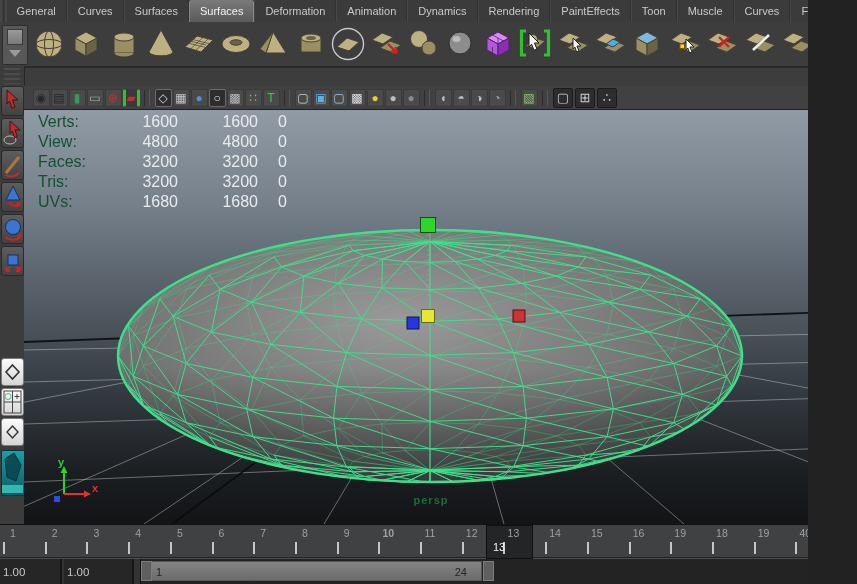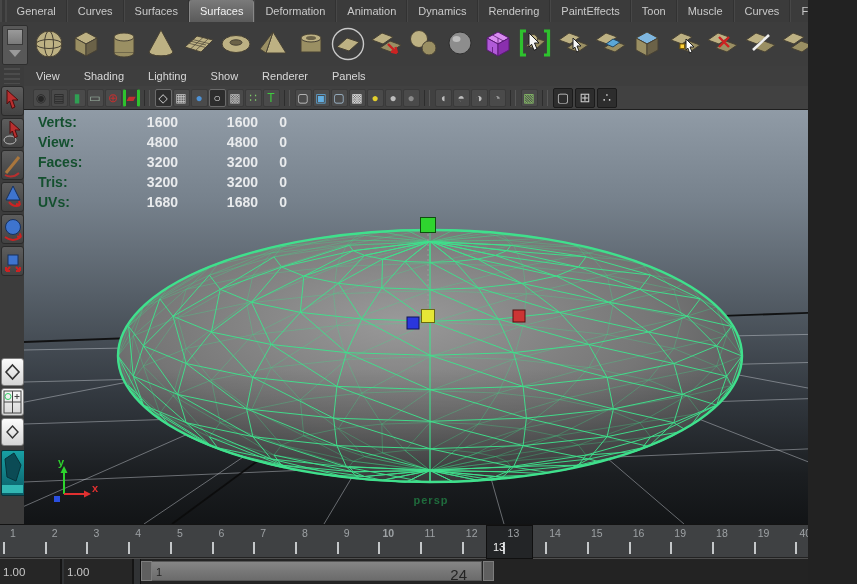--- a/index.html
+++ b/index.html
@@ -43,21 +43,21 @@
   .tb-ic.pressed{background:#2d2d2d;border-color:#6a6a6a;}
   .tb-ic.dark{background:#2d2d2d;border-color:#1b1b1b;width:20px;height:20px;font-size:13px;margin:0 1px;}
   .tb-ic.wrap{border-left:3px solid #2ec22e;border-right:3px solid #2ec22e;background:#3a3a3a;}
   .tb-sep{width:4px;height:16px;border-left:1px solid #2d2d2d;border-right:1px solid #575757;margin:0 4px;}
   
   #viewport{position:absolute;left:24px;top:110px;width:805px;height:414px;overflow:hidden;
             background:linear-gradient(#909ba6 0%,#76818c 22%,#555e67 45%,#343a41 68%,#1b1e21 88%,#121416 100%);}
   #vp-svg{position:absolute;left:0;top:0;}
   #hud{position:absolute;left:14px;top:2px;}
   .hud-row{display:grid;grid-template-columns:90px 50px 80px 29px;height:20px;align-items:center;
-           font-size:14px;font-weight:bold;}
+           font-size:16px;font-weight:normal;}
   .hud-label{color:#14502f;}
   .hud-val{color:#e9ebed;text-align:right;}
   #persp{position:absolute;left:376px;top:384px;width:62px;text-align:center;color:#1f6b3c;
          font-size:11px;font-weight:bold;letter-spacing:1px;}
   .ax-label{position:absolute;font-size:11px;font-weight:bold;}
   #ax-y{left:34px;top:346px;color:#2dd42d;}
   #ax-x{left:68px;top:372px;color:#e03030;}
   
   #vdivider{position:absolute;left:829px;top:66px;width:6px;height:458px;background:#3a3a3a;
             border-left:1px solid #2a2a2a;}
@@ -83,21 +83,21 @@
   #rangebar{position:absolute;left:0;top:558px;width:857px;height:26px;background:#313335;
             border-top:1px solid #4e4e4e;display:flex;box-sizing:border-box;}
   .rs-field{width:62px;background:#262626;border-right:2px solid #151515;color:#c6c6c6;font-size:11.5px;
             display:flex;align-items:center;padding-left:3px;box-sizing:border-box;}
   .rs-field.f2{width:70px;margin-left:2px;}
   #rs-track{position:relative;flex:1;background:#232323;margin-left:6px;border-left:1px solid #101010;}
   #rs-bar{position:absolute;left:5px;top:2px;width:336px;height:20px;
           background:linear-gradient(#858585,#6b6b6b);border:1px solid #565656;box-sizing:border-box;}
   .rs-handle{position:absolute;top:2px;width:11px;height:20px;background:#5f5f5f;border:1px solid #7d7d7d;box-sizing:border-box;}
   #rs-start{position:absolute;left:9px;top:4px;font-size:11px;color:#242424;}
-  #rs-end{position:absolute;right:14px;top:4px;font-size:15px;color:#242424;}
+  #rs-end{position:absolute;right:14px;top:4px;font-size:11px;color:#242424;}
   #shelf-cursor{position:absolute;left:528px;top:10px;z-index:5;}
 </style>
 </head>
 <body>
 
 <div id="app">
 
   <div id="menubar">
     <div class="edge-grip"></div>
     <div id="tabs" style="display:flex;align-items:stretch;">
@@ -292,28 +292,20 @@
         </svg>
     </div>
     <div class="tealbtn">
       <svg width="21" height="42">
         <polygon points="3,8 12,2 19,14 14,30 5,26" fill="#0b4b55" stroke="#06333a"></polygon>
         <rect x="0" y="34" width="21" height="8" fill="#39c7c0" opacity="0.85"></rect>
         </svg>
     </div>
   </div>
 
-  <div id="panel-menu">
-    <span class="pm-item">View</span>
-    <span class="pm-item">Shading</span>
-    <span class="pm-item">Lighting</span>
-    <span class="pm-item">Show</span>
-    <span class="pm-item">Renderer</span>
-    <span class="pm-item">Panels</span>
-  </div>
 
   <div id="panel-toolbar">
       <div class="tb-ic" style="color: rgb(38, 38, 38);">◉</div>
       <div class="tb-ic" style="color: rgb(38, 38, 38);">▤</div>
       <div class="tb-ic" style="color: rgb(47, 159, 83);">▮</div>
       <div class="tb-ic" style="color: rgb(159, 184, 166);">▭</div>
       <div class="tb-ic" style="color: rgb(194, 48, 48);">⊕</div>
       <div class="tb-ic wrap" style="color: rgb(194, 48, 48);">▰</div>
       <div class="tb-sep"></div>
       <div class="tb-ic pressed" style="color: rgb(208, 208, 208);">◇</div>

